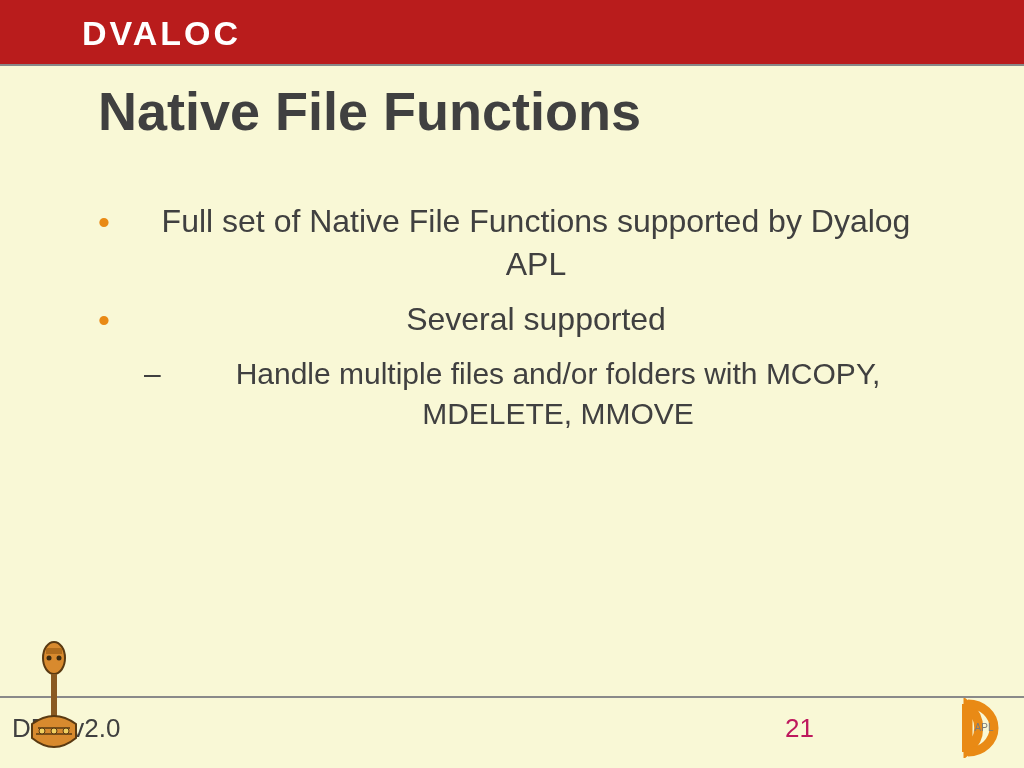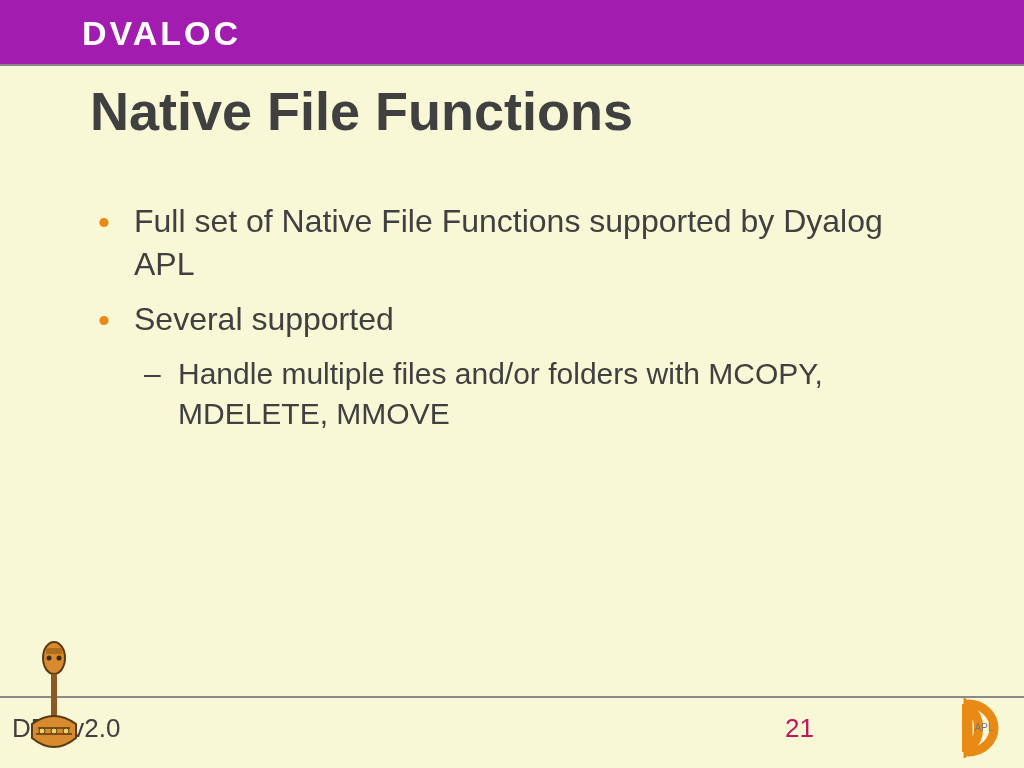--- a/index.html
+++ b/index.html
@@ -6,51 +6,52 @@
   html, body { width: 1024px; height: 768px; overflow: hidden; font-family: Arial, Helvetica, sans-serif; }
   .slide {
     width: 1024px;
     height: 768px;
     background: #f9f8d6;
     position: relative;
   }
   .header-bar {
     width: 100%;
     height: 66px;
-    background: #a21caf;
+    background: #b91c1c;
     position: relative;
     border-bottom: 2px solid #888;
   }
   .logo-text {
     position: absolute;
     left: 82px;
     top: 14px;
     color: #fff;
     font-weight: 700;
     font-size: 34px;
     letter-spacing: 3px;
     font-family: Arial, sans-serif;
   }
   .title {
     position: absolute;
-    left: 90px;
+    left: 98px;
     top: 80px;
     font-size: 54px;
     font-weight: 700;
     color: #404040;
     text-align: center;
   }
   .content {
     position: absolute;
     left: 98px;
     top: 200px;
     width: 840px;
     color: #404040;
     font-size: 32px;
     line-height: 1.35;
+    text-align: center;
   }
   .bullet-l1 {
     position: relative;
     padding-left: 36px;
     margin-bottom: 12px;
   }
   .bullet-l1::before {
     content: "•";
     position: absolute;
     left: 0;

